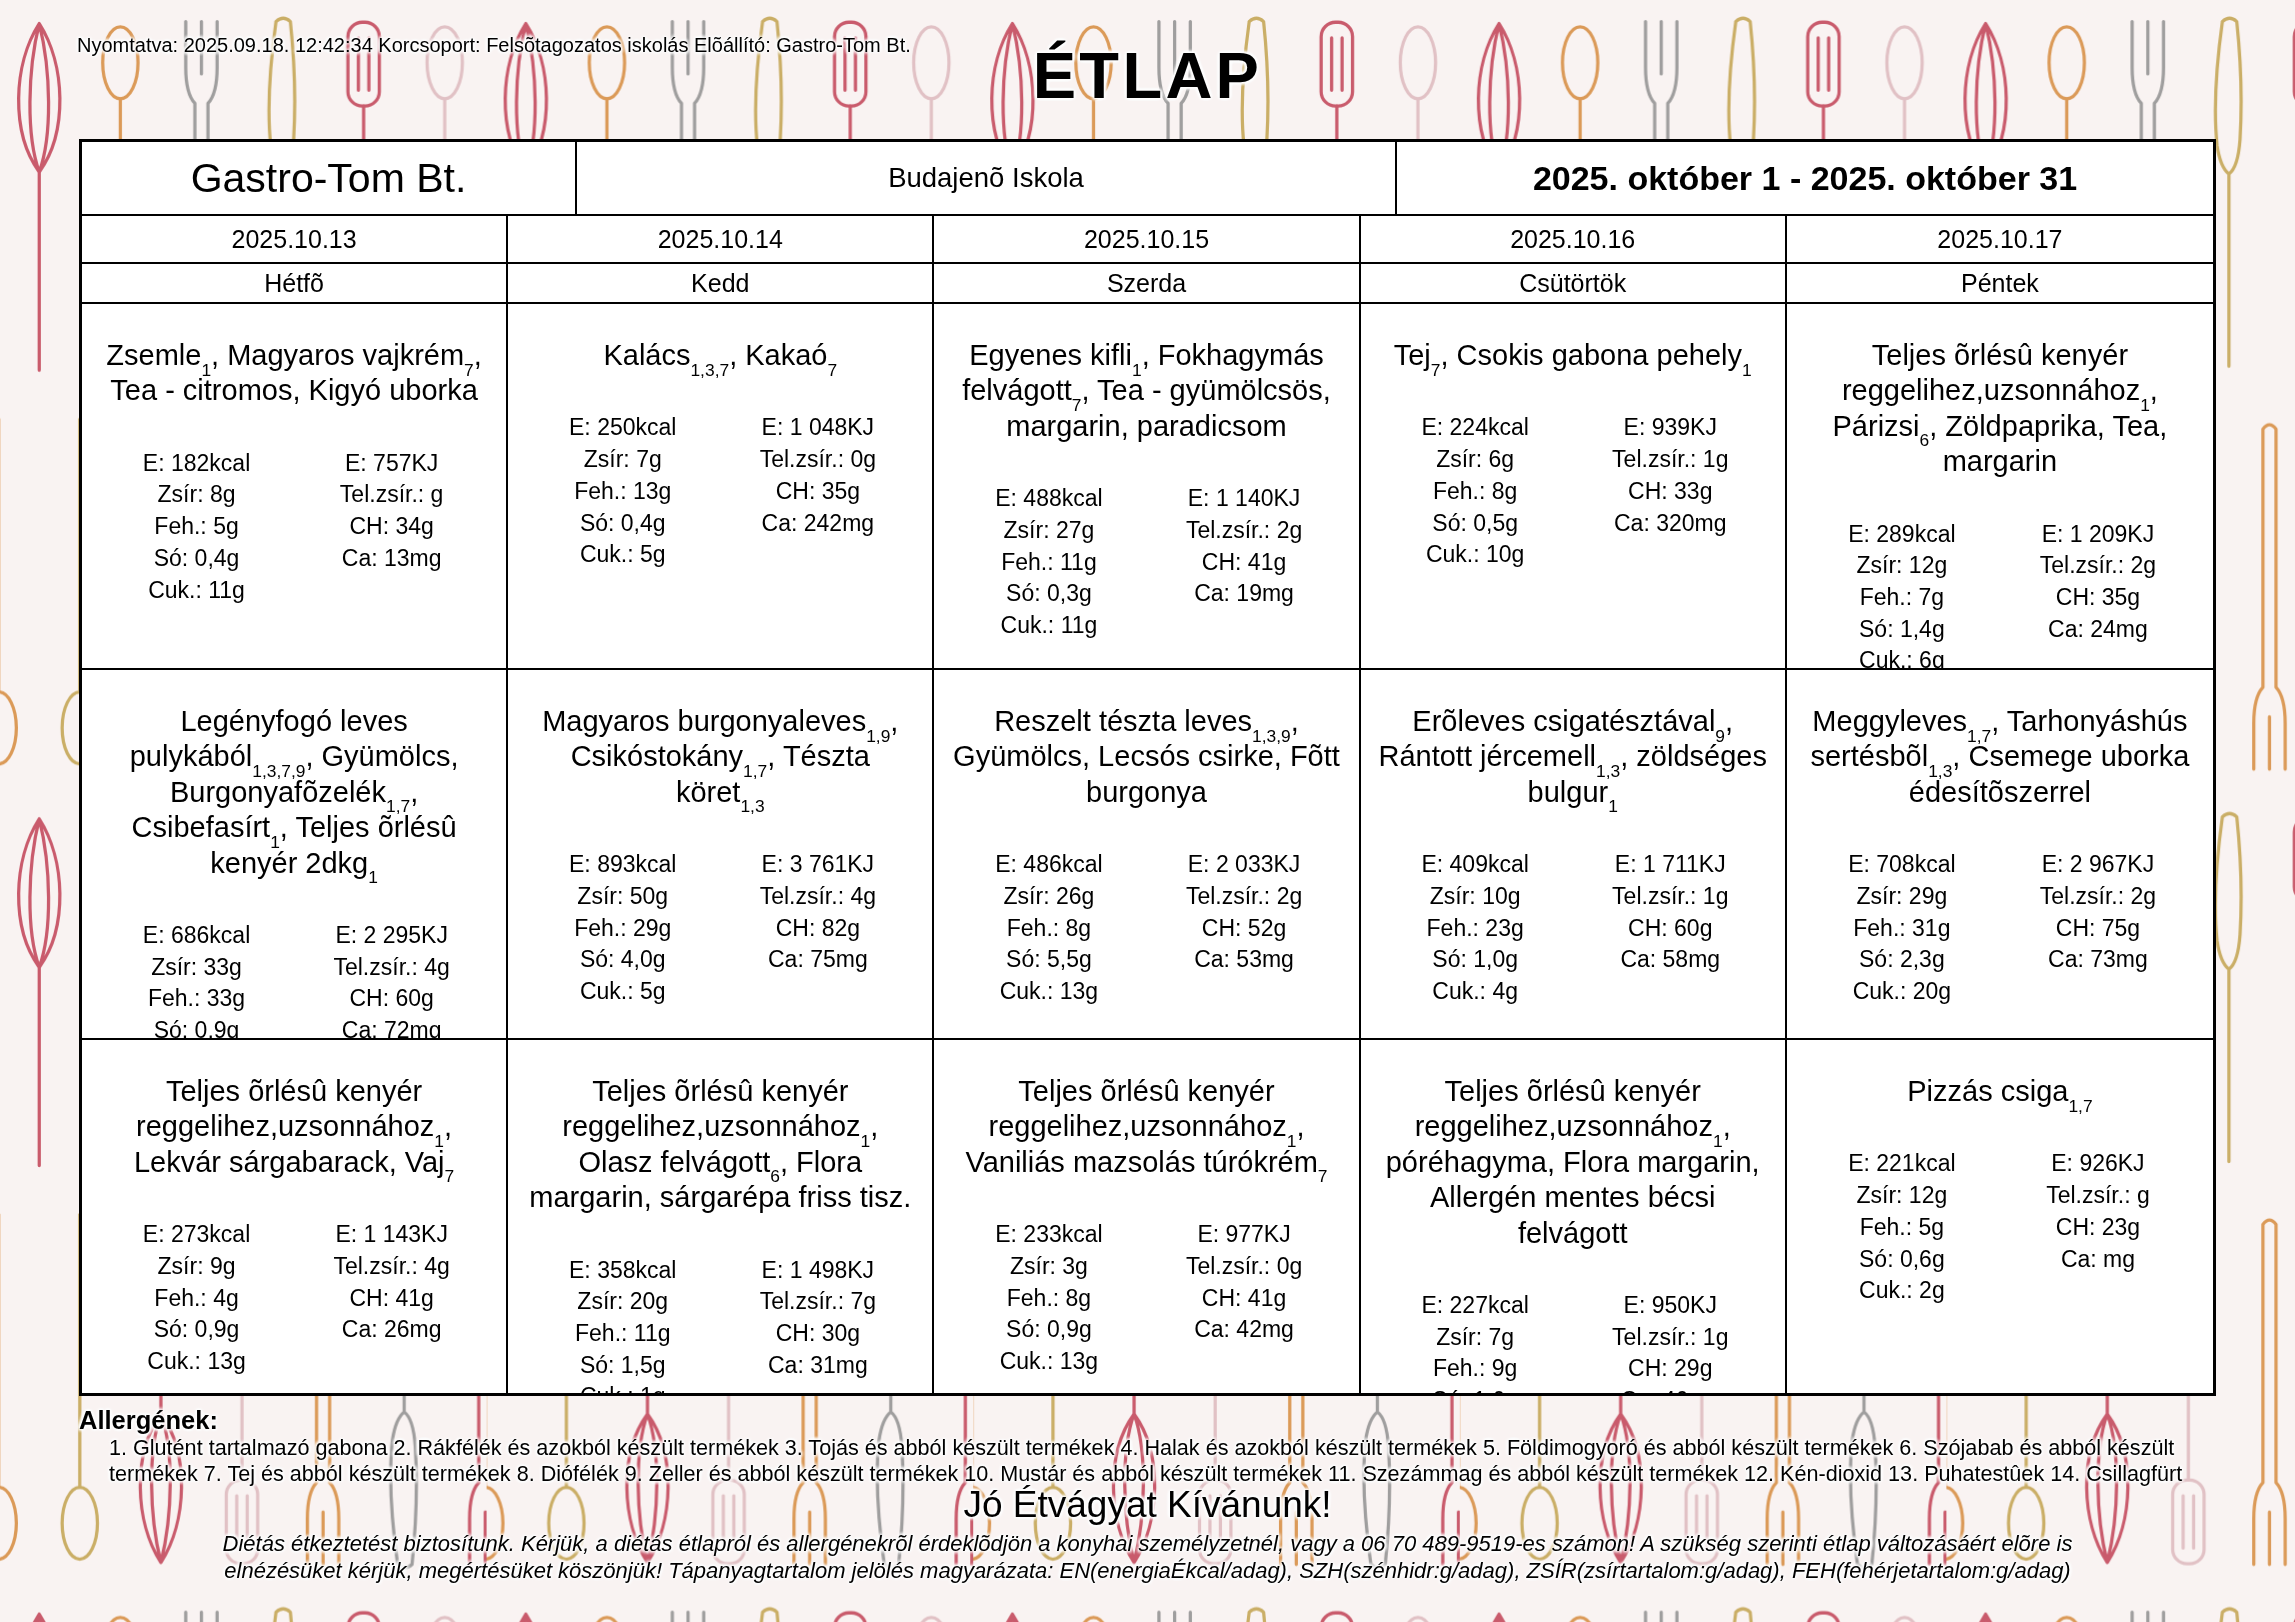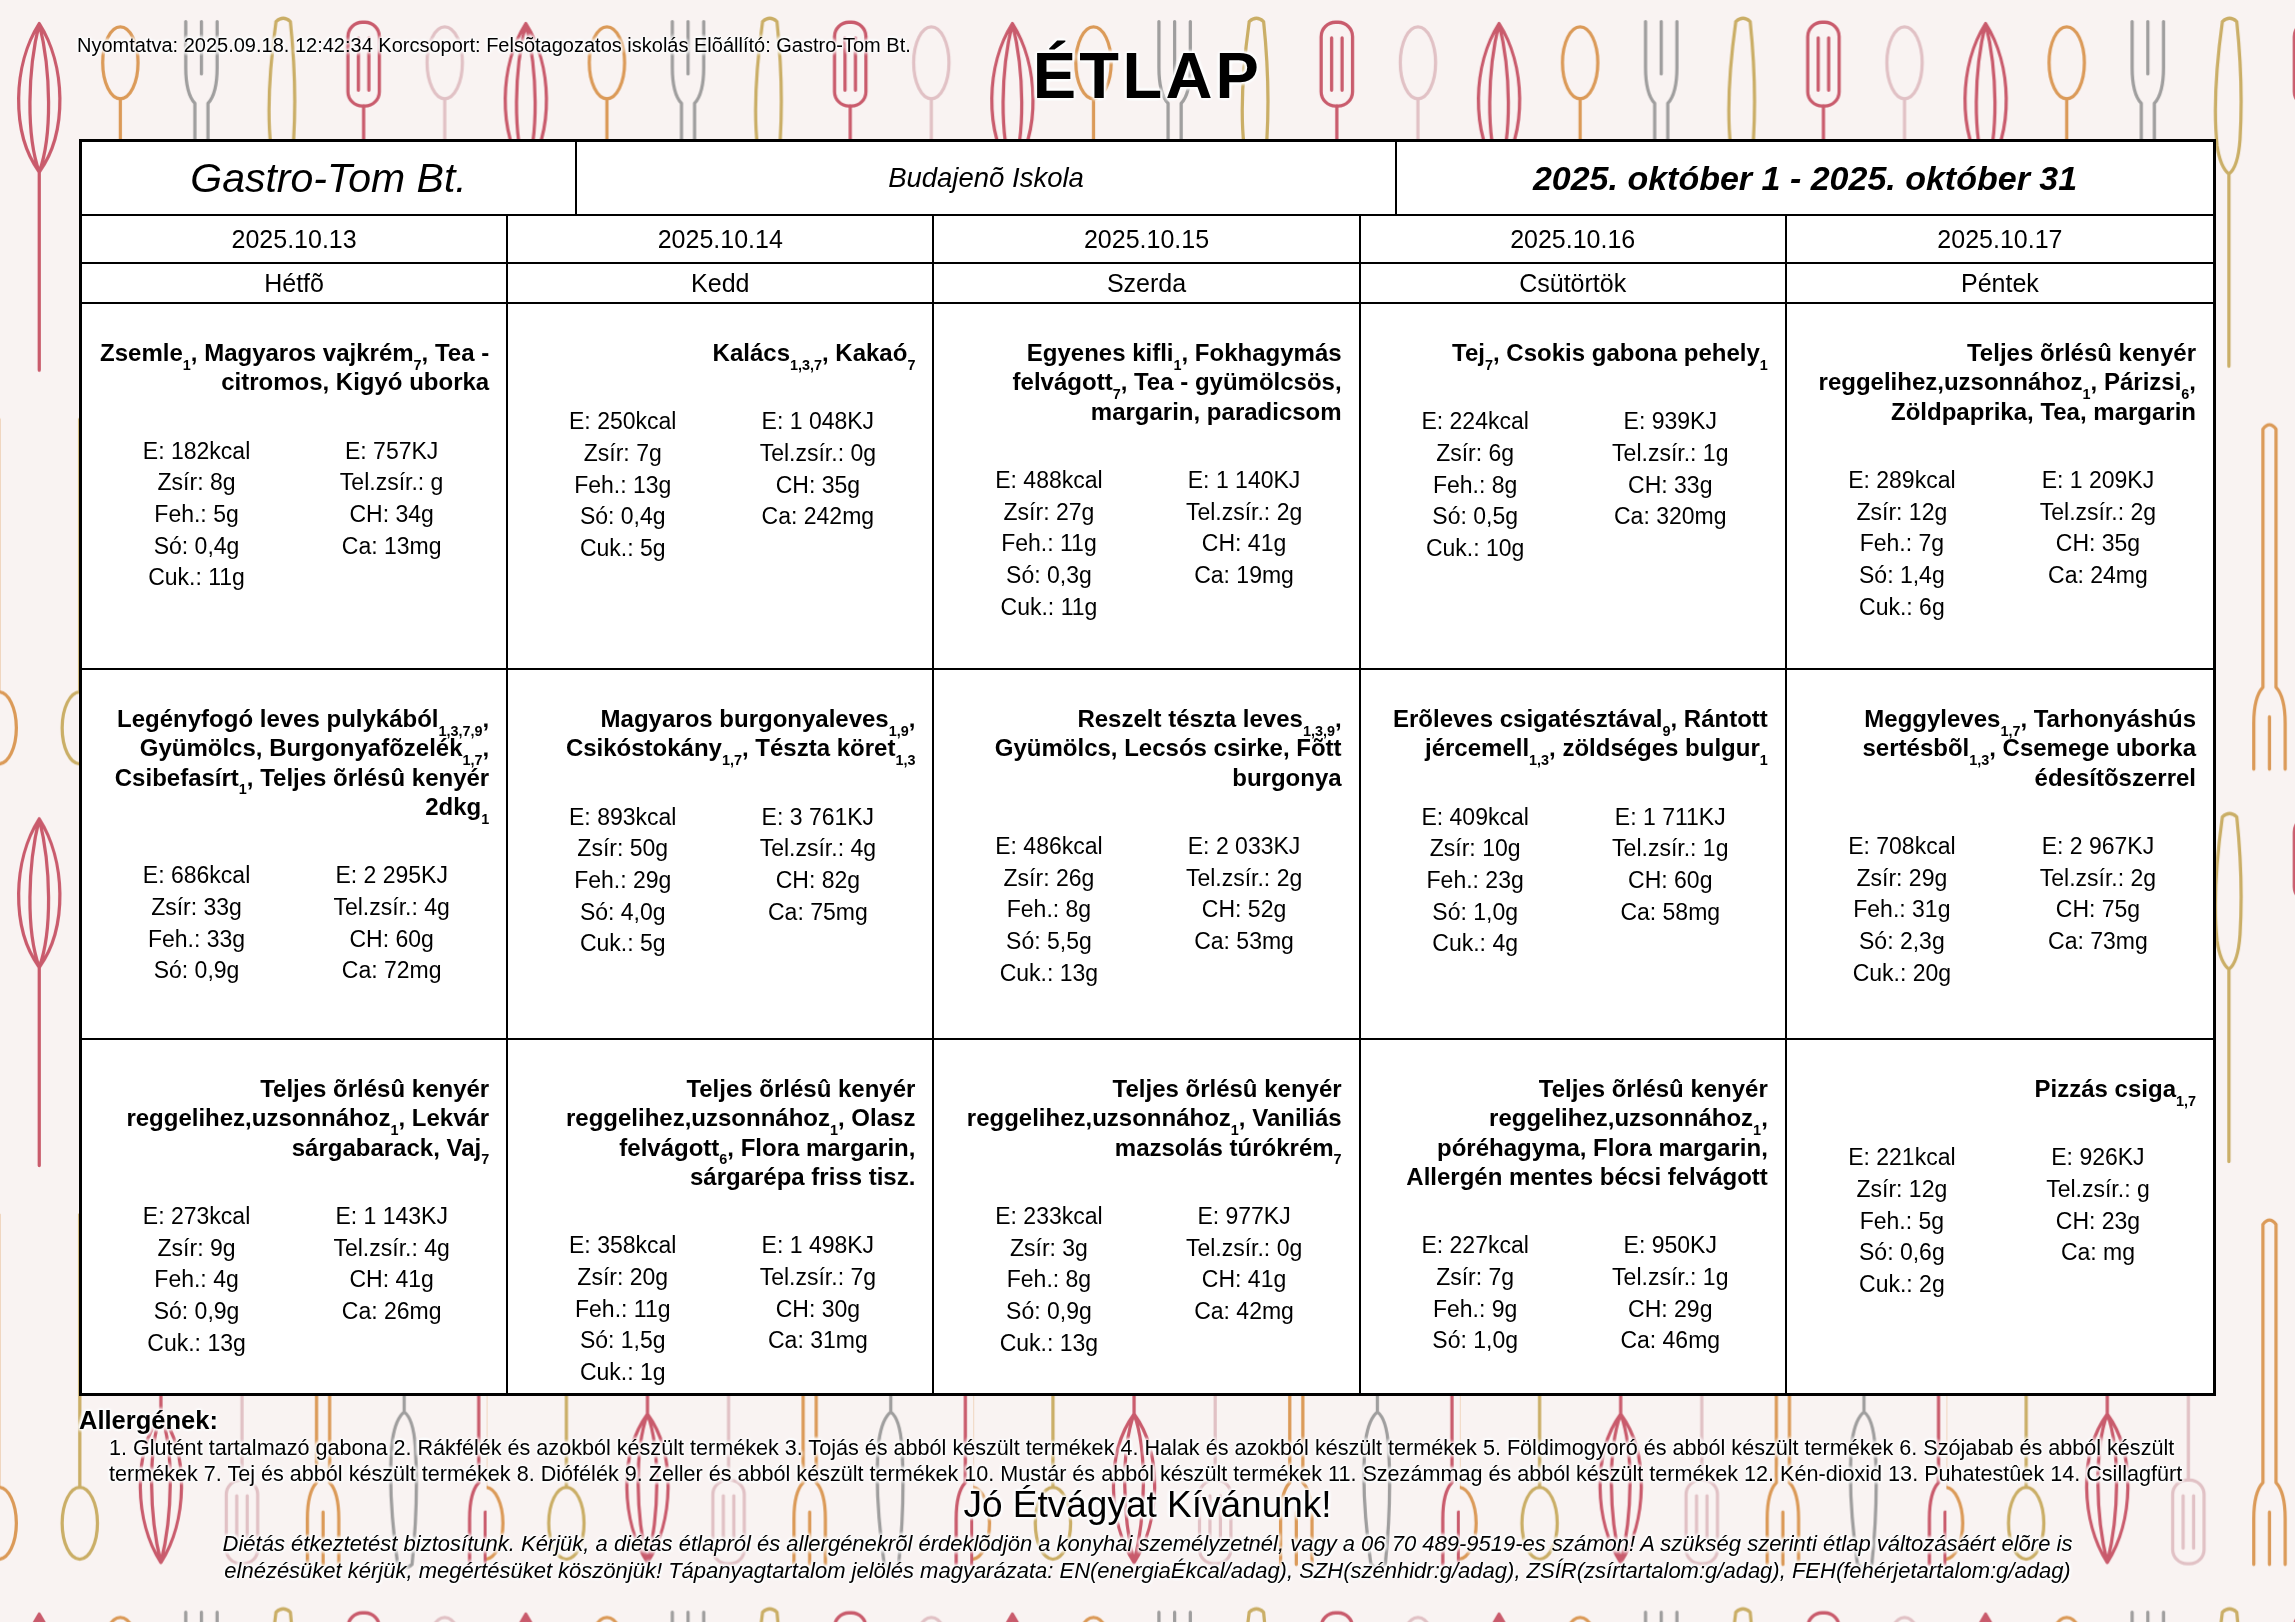--- a/index.html
+++ b/index.html
@@ -4,35 +4,35 @@
 <style>
   html,body{margin:0;padding:0;}
   body{width:2295px;height:1622px;position:relative;overflow:hidden;
        font-family:"Liberation Sans","DejaVu Sans",sans-serif;color:#000;background:#f9f3f2;}
   .bg{position:absolute;left:0;top:0;}
   .halo{text-shadow:0 0 4.6px #fff,0 0 4.6px #fff,0 0 4.6px #fff,1.3px 1.3px 3.3px #fff,-1.3px -1.3px 3.3px #fff,1.3px -1.3px 3.3px #fff,-1.3px 1.3px 3.3px #fff;}
   .printed-line{position:absolute;left:77px;top:34px;font-size:20px;white-space:nowrap;}
   .page-title{position:absolute;left:0;right:0;top:38px;text-align:center;font-size:65px;font-weight:bold;letter-spacing:3.3px;}
   .menu-table{position:absolute;left:79px;top:139px;width:2137px;background:#fff;border:3.3px solid #000;box-sizing:border-box;}
   .head-row{display:grid;grid-template-columns:495px 820px 1fr;height:72px;border-bottom:2.6px solid #000;}
-  .head-cell{display:flex;align-items:center;justify-content:center;border-right:2.6px solid #000;font-style:italic;}
+  .head-cell{display:flex;align-items:center;justify-content:center;border-right:2.6px solid #000;}
   .head-cell:last-child{border-right:none;}
   .provider{font-size:41px;}
   .school{font-size:27.5px;}
   .range{font-size:34px;font-weight:bold;}
   .date-row,.day-row{display:grid;grid-template-columns:repeat(5,1fr);}
   .date-row{height:46px;border-bottom:2px solid #000;}
   .day-row{height:38px;border-bottom:2.6px solid #000;}
   .date-cell,.day-cell{display:flex;align-items:center;justify-content:center;font-size:25px;border-right:2px solid #000;}
   .date-cell:last-child,.day-cell:last-child{border-right:none;}
   .meal-grid{display:grid;grid-template-columns:repeat(5,1fr);grid-template-rows:366px 370px 353px;}
   .meal-cell{border-right:2px solid #000;border-bottom:2px solid #000;padding:34px 17px 0 17px;box-sizing:border-box;overflow:hidden;}
   .meal-cell:nth-child(5n){border-right:none;}
   .meal-cell:nth-child(n+11){border-bottom:none;}
-  .dish-title{text-align:right;font-size:24px;line-height:1.22;font-weight:bold;}
+  .dish-title{text-align:center;font-size:29px;line-height:1.22;}
   sub{font-size:60%;line-height:0;position:relative;top:0.22em;}
   .nutri{display:flex;margin-top:39px;}
   .nutri-col{flex:1;text-align:center;font-size:23px;line-height:1.38;}
   .allergens-block{position:absolute;left:79px;top:1406px;width:2152px;}
   .allergens-title{font-size:25.5px;font-weight:bold;}
   .allergen-line{font-size:21.6px;line-height:1.22;white-space:nowrap;margin-left:30px;}
   .bon{position:absolute;left:0;right:0;top:1484px;text-align:center;font-size:37px;}
   .note-line{position:absolute;left:0;right:0;text-align:center;font-size:22px;white-space:nowrap;font-style:italic;}
   .note1{top:1531px;}
   .note2{top:1558px;}

